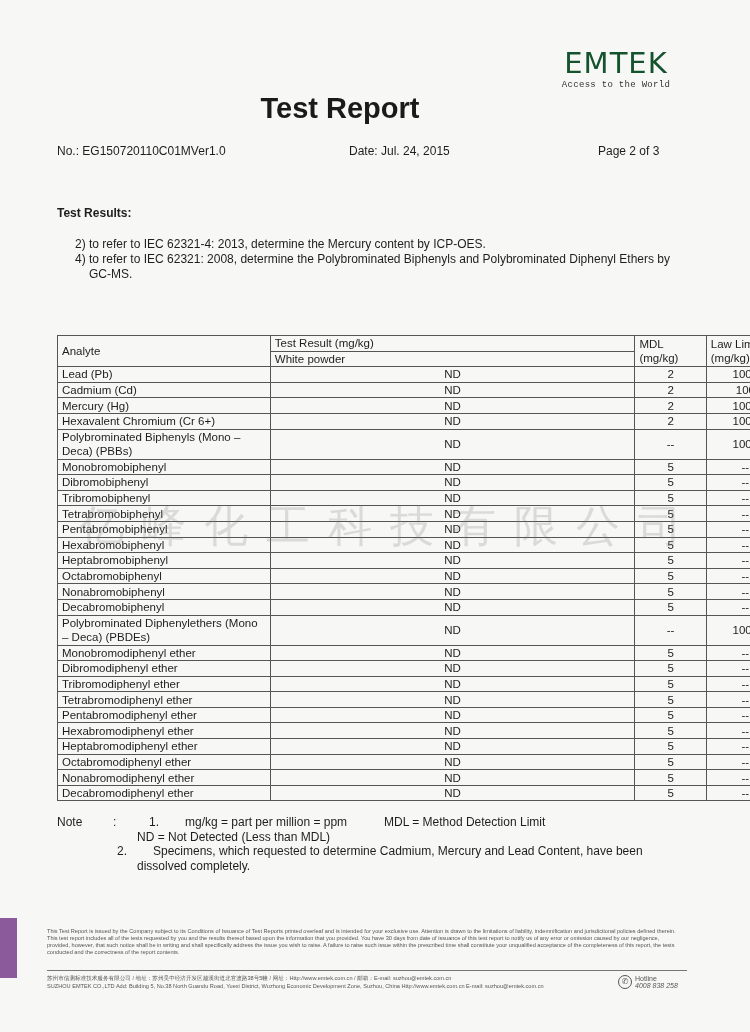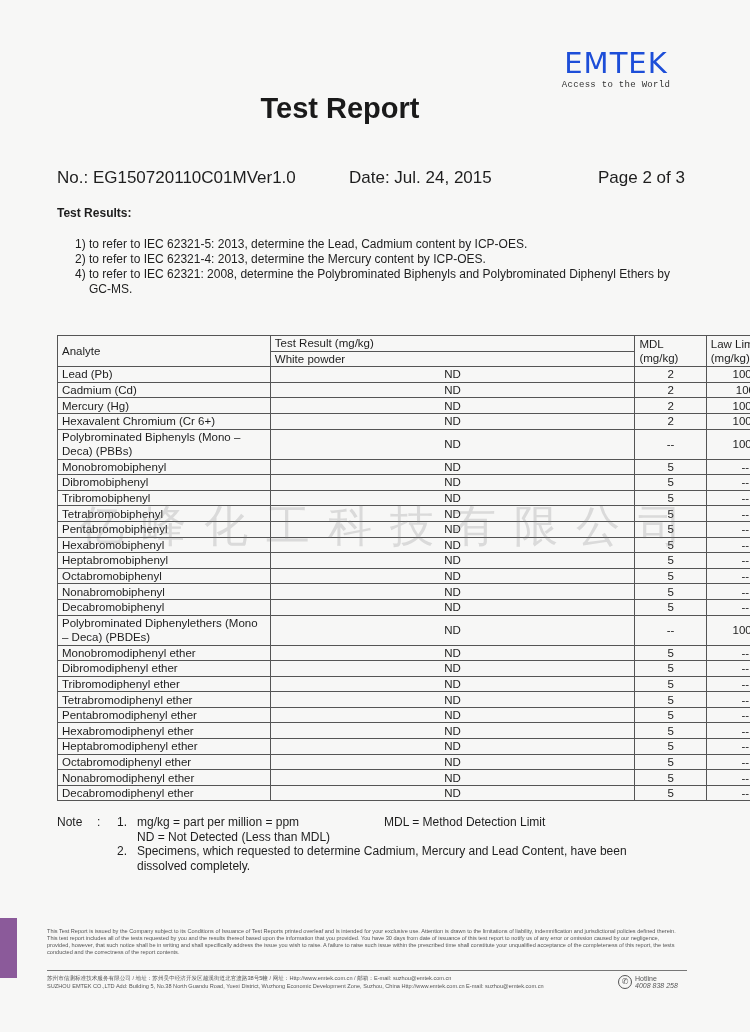--- a/index.html
+++ b/index.html
@@ -2,24 +2,24 @@
 <html><head>
 <meta charset="utf-8">
 <style>
   html, body { margin: 0; padding: 0; }
   body {
     width: 750px; height: 1032px; position: relative; overflow: hidden;
     background: #f7f7f6;
     font-family: "Liberation Sans", sans-serif; color: #1e1e1e;
   }
   .logo { position: absolute; left: 546px; top: 48px; width: 140px; text-align: center; }
-  .logo-mark { font-size: 29px; letter-spacing: 1px; color: #1d4ed8; font-weight: normal; line-height: 30px; font-family: "DejaVu Sans", sans-serif; }
+  .logo-mark { font-size: 29px; letter-spacing: 1px; color: #14532d; font-weight: normal; line-height: 30px; font-family: "DejaVu Sans", sans-serif; }
   .logo-tag { font-family: "Liberation Mono", monospace; font-size: 9px; color: #333; margin-top: 2px; letter-spacing: 0.3px; }
   .title { position: absolute; left: 0; width: 680px; top: 92px; text-align: center; font-size: 29px; font-weight: bold; color: #1a1a1a; }
-  .meta { position: absolute; top: 168px; font-size: 17px; }
+  .meta { position: absolute; top: 144px; font-size: 12px; }
   .meta.no { left: 57px; } .meta.date { left: 349px; } .meta.page { left: 598px; }
   .results-head { position: absolute; left: 57px; top: 206px; font-size: 12px; font-weight: bold; }
   .method { position: absolute; left: 57px; top: 237px; font-size: 12px; line-height: 15px; }
   .method .item { padding-left: 18px; }
   .method .cont { padding-left: 32px; }
   table.results {
     position: absolute; left: 57px; top: 335px; width: 728px;
     border-collapse: collapse; font-size: 11.5px;
   }
   table.results td, table.results th {
@@ -27,21 +27,21 @@
   }
   table.results .c-res, table.results .c-mdl, table.results .c-lim { text-align: center; }
   table.results th { text-align: left; }
   table.results th.analyte { text-align: left; }
   table.results tr.tall td { height: 29px; }
   .watermark {
     position: absolute; left: 80px; top: 497px; font-size: 44px; color: rgba(120,120,120,0.22);
     letter-spacing: 18px; white-space: nowrap; font-family: "DejaVu Sans", sans-serif; pointer-events: none;
   }
   .notes { position: absolute; left: 57px; top: 815px; font-size: 12px; line-height: 14.5px; }
-  .notes .row { display: flex; }
+  .notes .row { display: flex; gap: 16px; }
   .notes .lbl { width: 40px; } .notes .colon { width: 20px; } .notes .num { width: 20px; }
   .notes .mdl { position: absolute; left: 327px; top: 0; white-space: nowrap; }
   .disclaimer { position: absolute; left: 47px; top: 928px; width: 635px; font-size: 5.6px; line-height: 7px; color: #555; }
   .footer-rule { position: absolute; left: 47px; top: 970px; width: 640px; border-top: 1px solid #777; }
   .footer { position: absolute; left: 47px; top: 975px; font-size: 5.6px; line-height: 7.5px; color: #555; white-space: nowrap; }
   .hotline { position: absolute; left: 618px; top: 975px; font-size: 7px; color: #555; display: flex; align-items: center; }
   .hotline .ph { width: 12px; height: 12px; border: 1px solid #555; border-radius: 50%; font-size: 8px; text-align: center; line-height: 12px; margin-right: 3px; }
   .hotline .num { font-style: italic; }
   .side-bar { position: absolute; left: 0; top: 918px; width: 17px; height: 60px; background: #8b5a9a; }
 </style>
@@ -57,21 +57,20 @@
 
 <div class="title">Test Report</div>
 
 <div class="meta no">No.: EG150720110C01MVer1.0</div>
 <div class="meta date">Date: Jul. 24, 2015</div>
 <div class="meta page">Page 2 of  3</div>
 
 <div class="results-head">Test Results:</div>
 
 <div class="method">
-  <div class="item">1) to refer to IEC 62321-5: 2013, determine the Lead, Cadmium content by ICP-OES.</div>
   <div class="item">2) to refer to IEC 62321-4: 2013, determine the Mercury content by ICP-OES.</div>
   <div class="item">4) to refer to IEC 62321: 2008, determine the Polybrominated Biphenyls and Polybrominated Diphenyl Ethers by</div>
   <div class="cont">GC-MS.</div>
 </div>
 
 <table class="results">
   <colgroup>
     <col style="width:185px">
       <col style="width:317px">
       <col style="width:62px">

